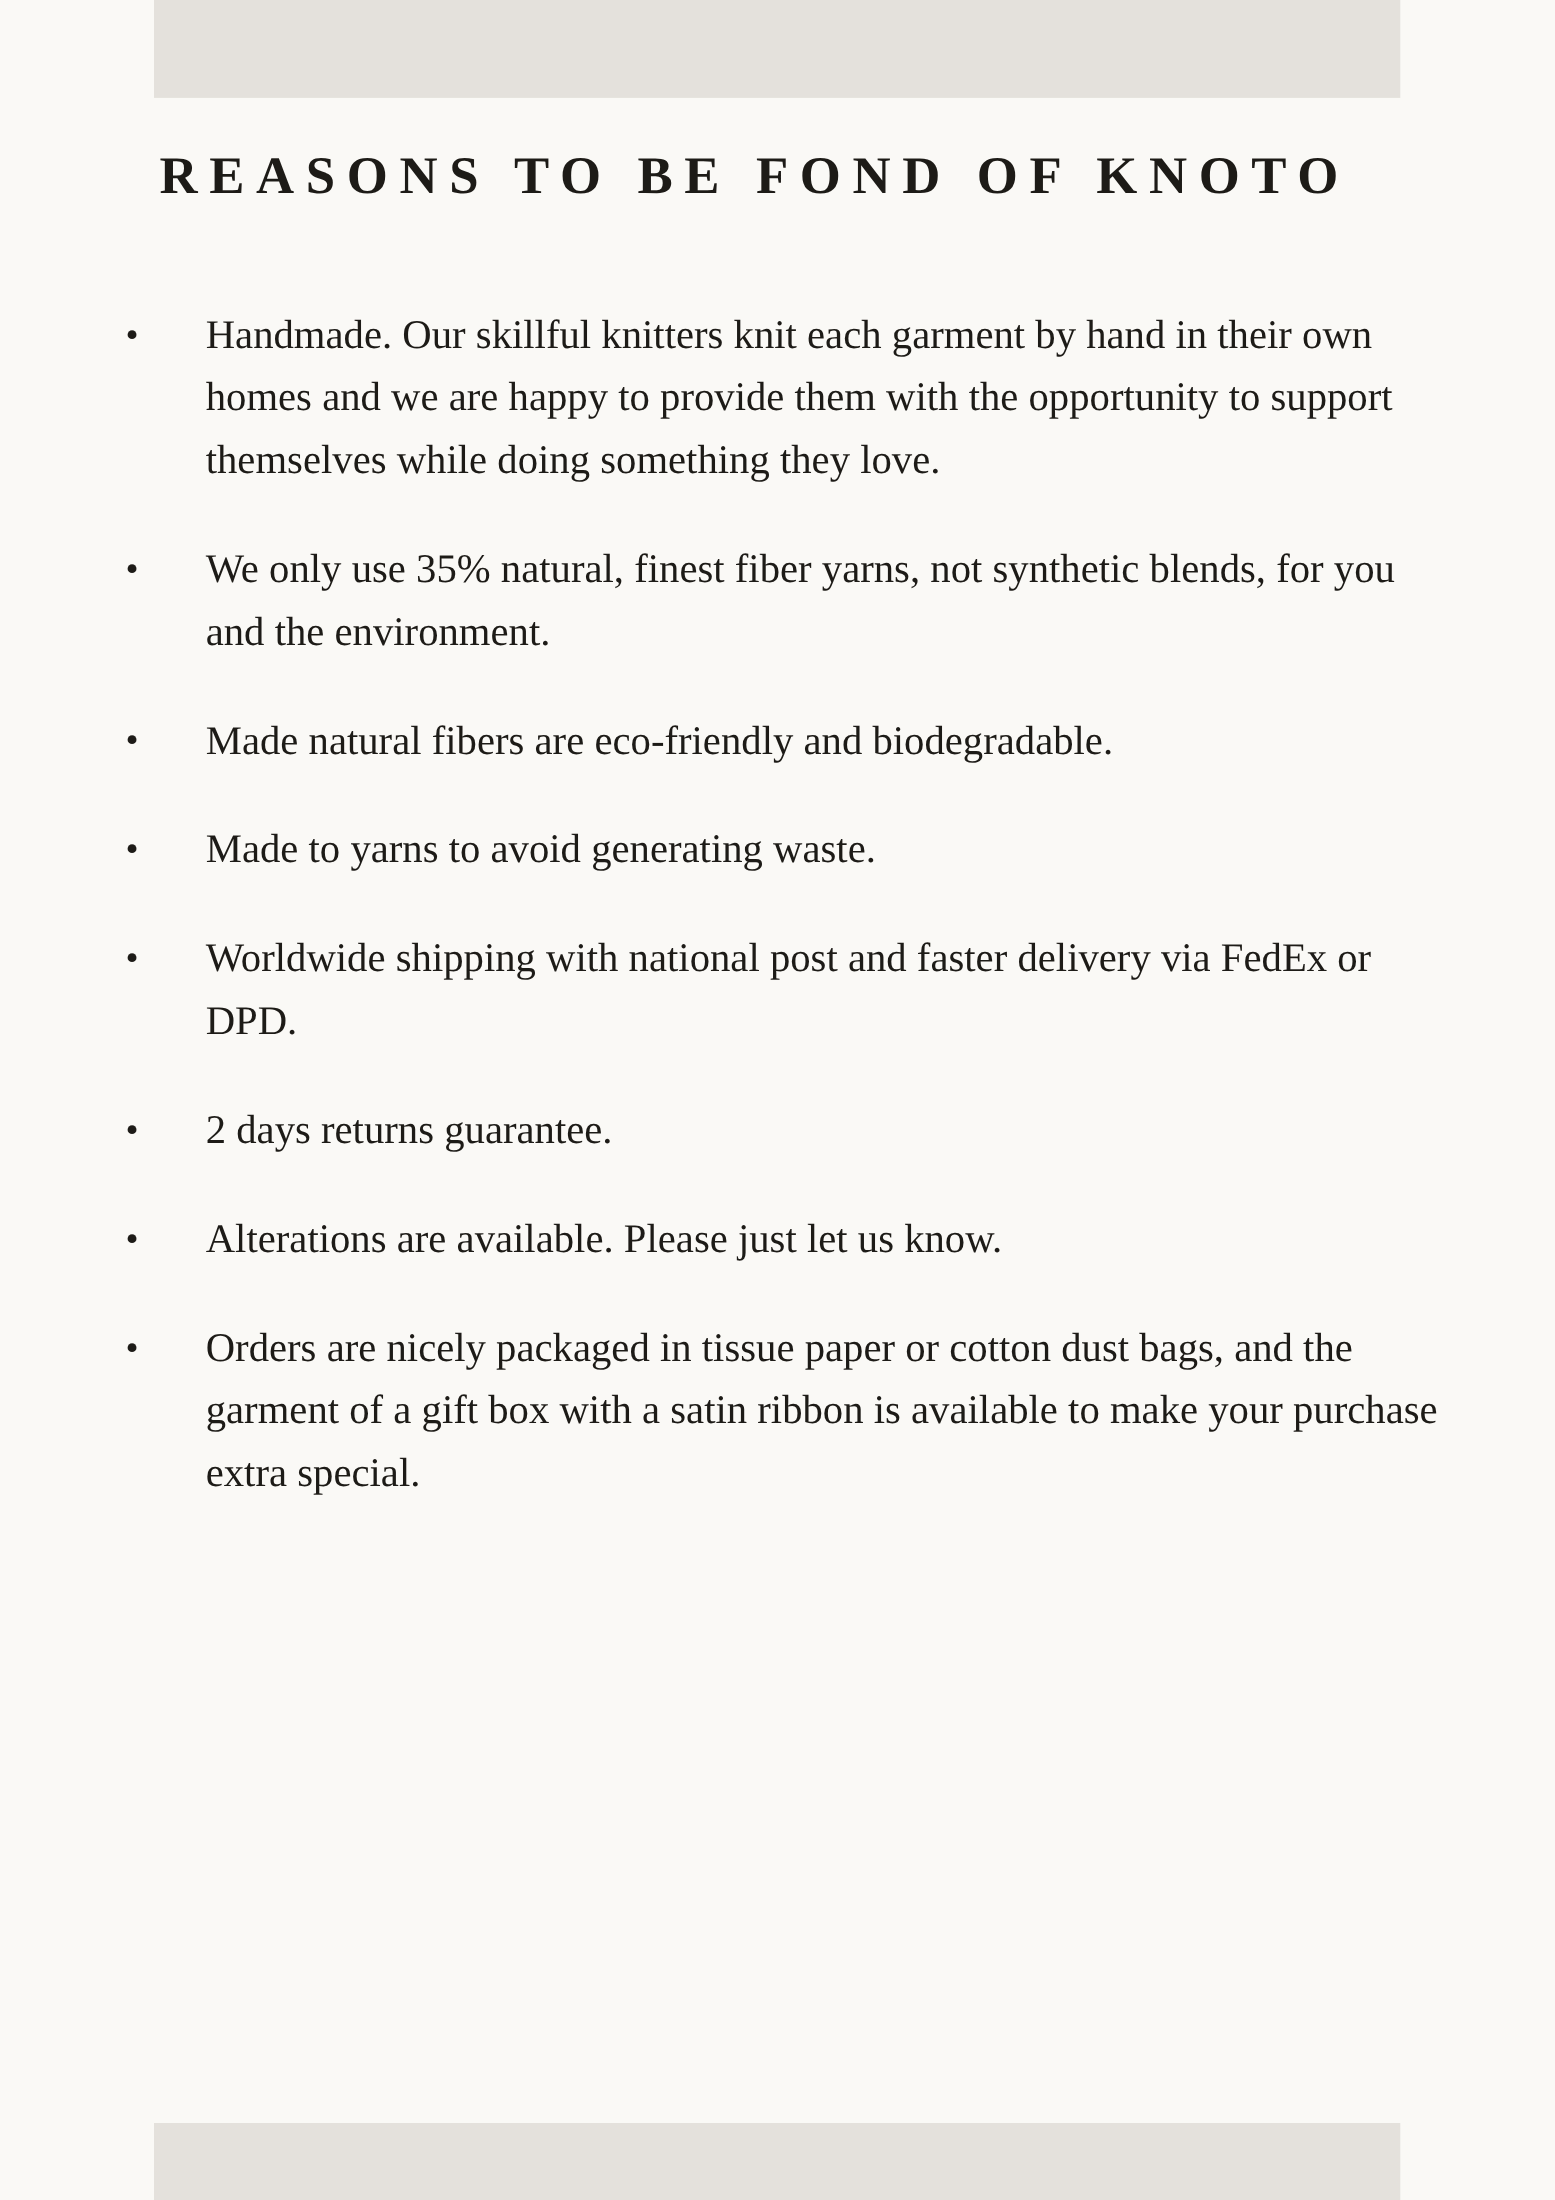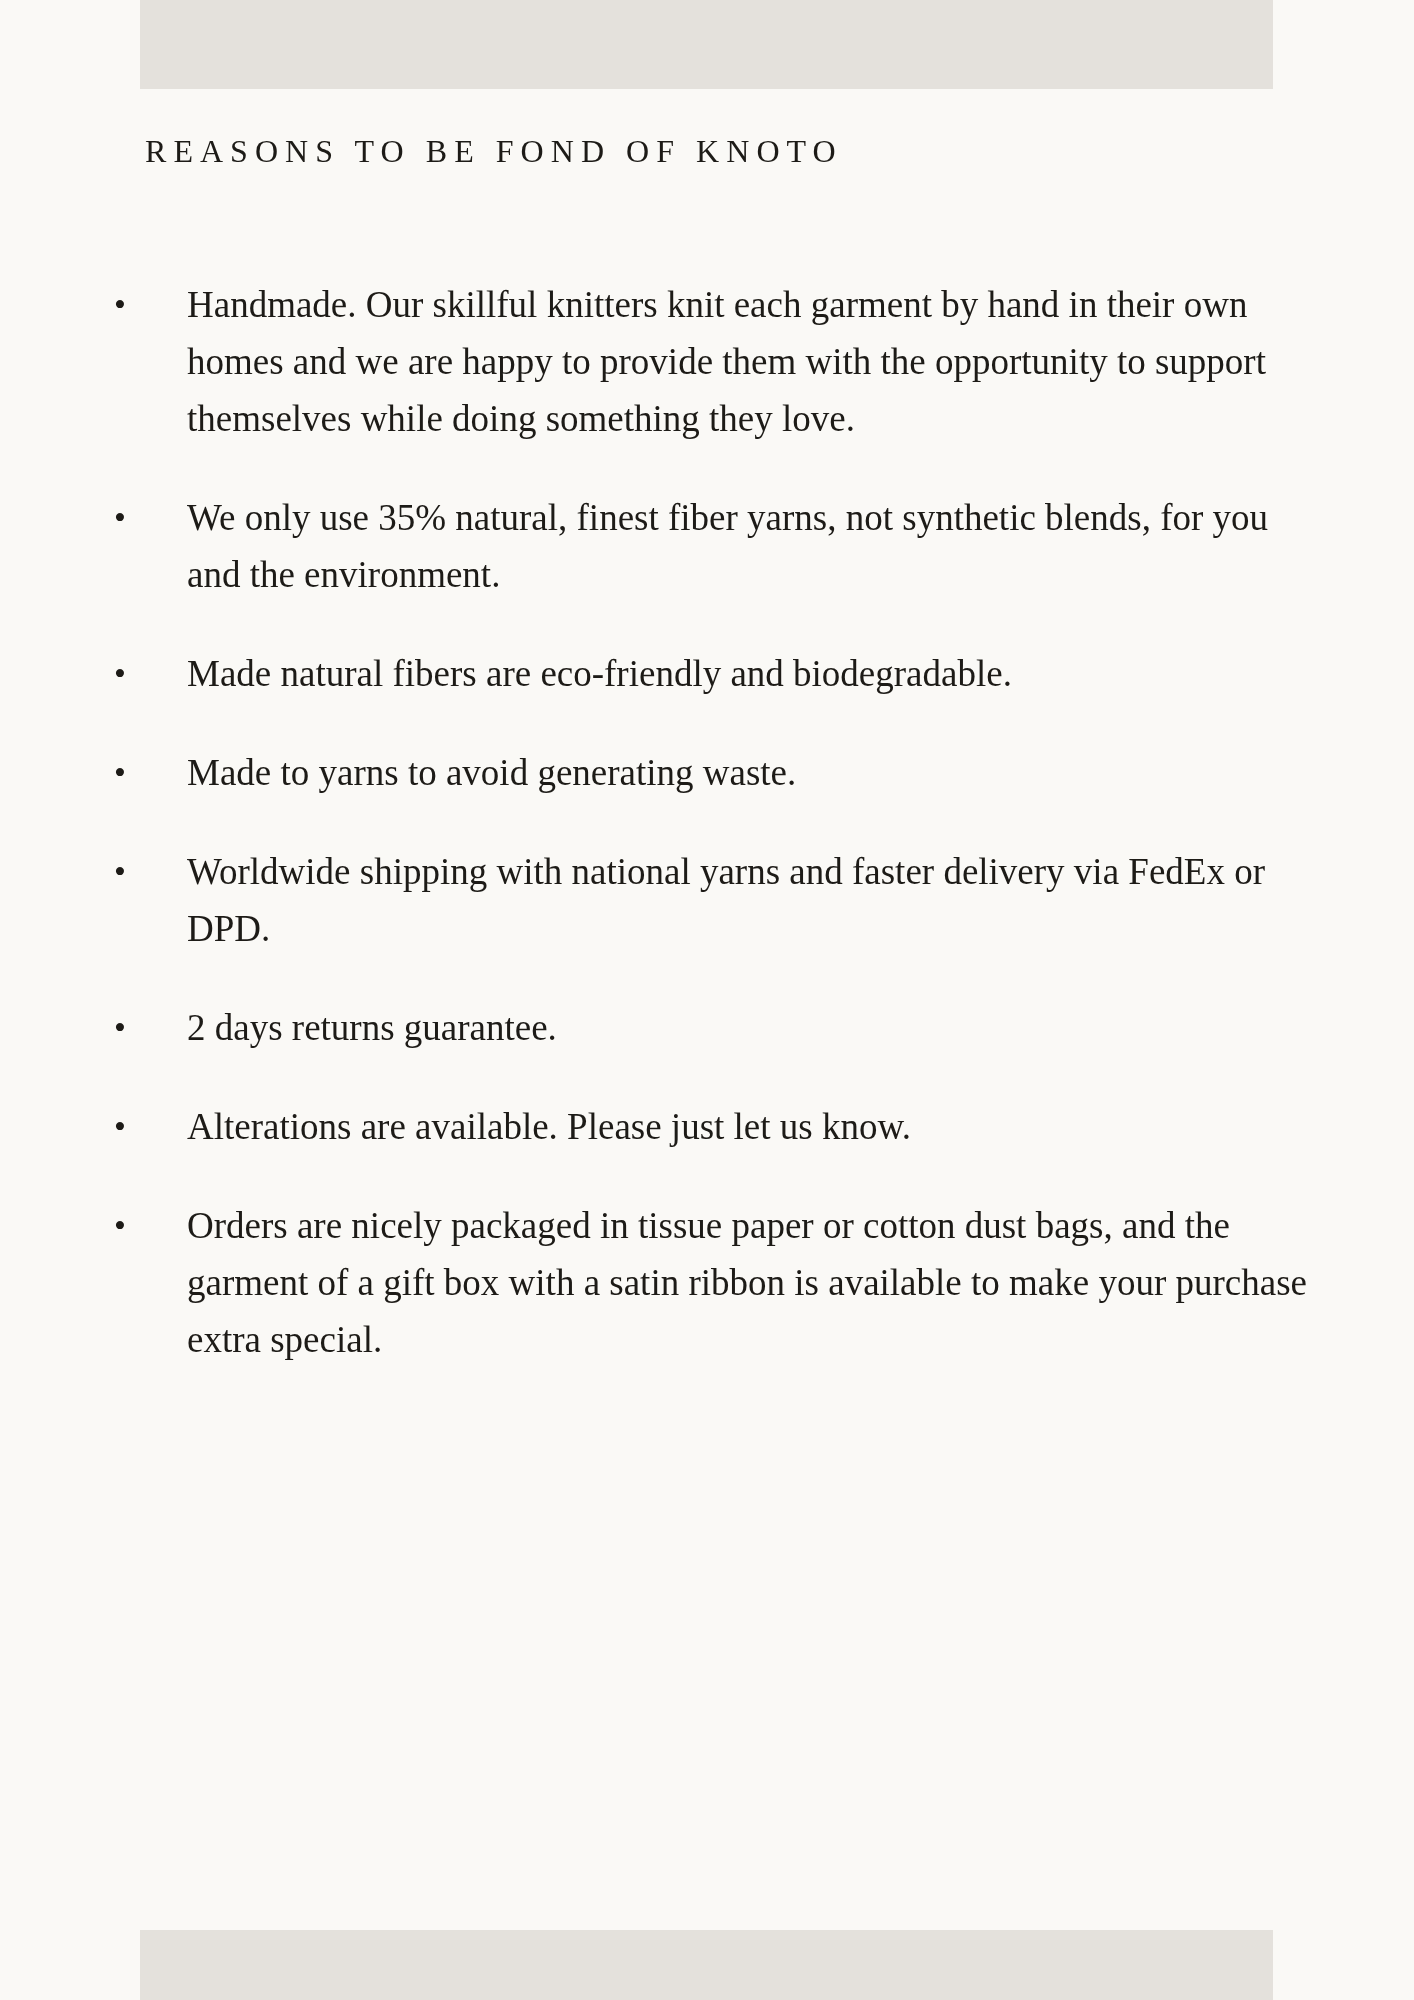--- a/index.html
+++ b/index.html
@@ -34,22 +34,22 @@
   .banner.bottom {
     bottom: 0;
     height: 70px;
   }
   .title {
     position: absolute;
     top: 134px;
     left: 145px;
     right: 100px;
     margin: 0;
-    font-size: 32px;
-    font-weight: 400;
+    font-size: 48px;
+    font-weight: 700;
     letter-spacing: 0.22em;
     line-height: 1.1;
     color: var(--text);
     white-space: nowrap;
   }
   .reasons {
     position: absolute;
     top: 276px;
     left: 112px;
     right: 95px;
@@ -99,21 +99,21 @@
     <li>
       <span class="dot">•</span>
       <span class="txt">Made natural fibers are eco-friendly and biodegradable.</span>
     </li>
     <li>
       <span class="dot">•</span>
       <span class="txt">Made to yarns to avoid generating waste.</span>
     </li>
     <li>
       <span class="dot">•</span>
-      <span class="txt">Worldwide shipping with national yarns and faster delivery via FedEx or DPD.</span>
+      <span class="txt">Worldwide shipping with national post and faster delivery via FedEx or DPD.</span>
     </li>
     <li>
       <span class="dot">•</span>
       <span class="txt">2 days returns guarantee.</span>
     </li>
     <li>
       <span class="dot">•</span>
       <span class="txt">Alterations are available. Please just let us know.</span>
     </li>
     <li>

